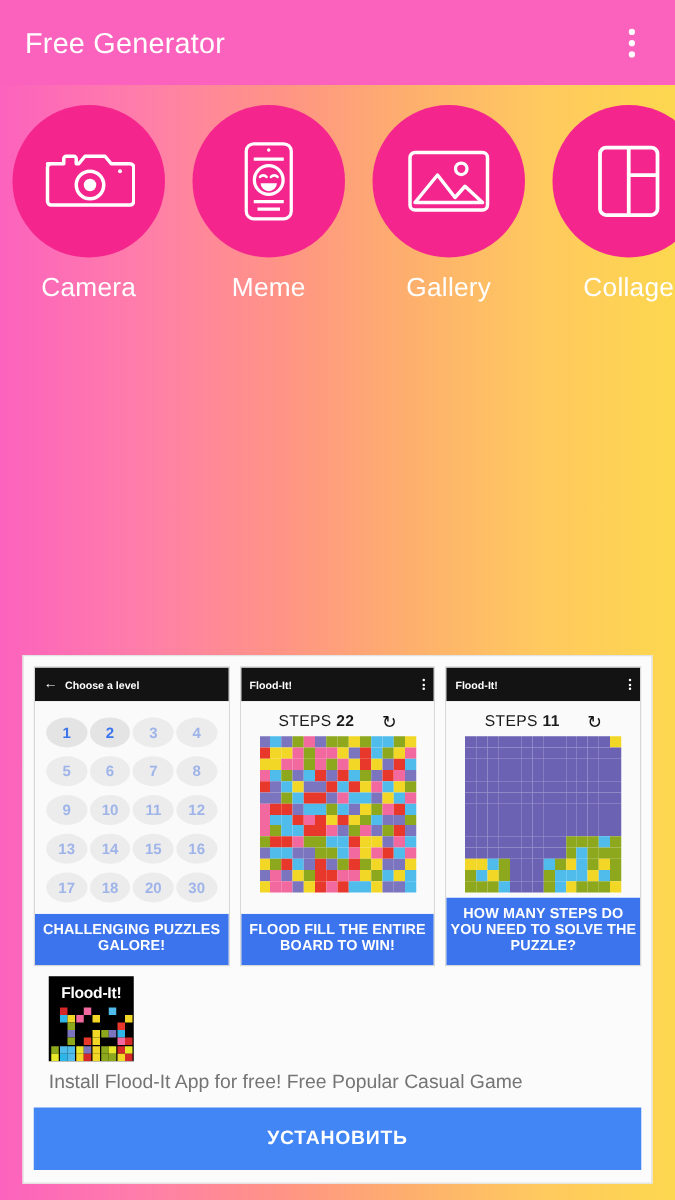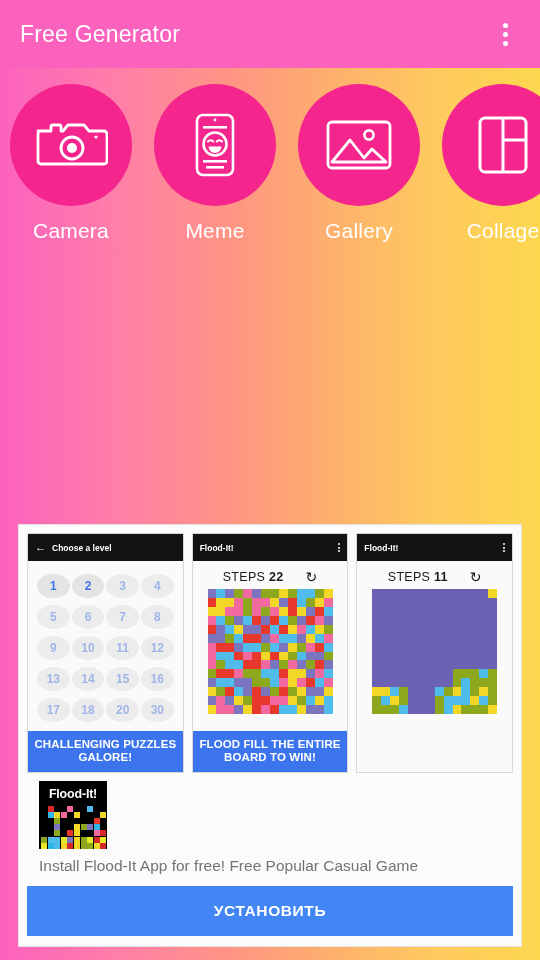--- a/index.html
+++ b/index.html
@@ -804,20 +804,21 @@
             <span style="background: rgb(107, 98, 180);"></span>
             <span style="background: rgb(141, 168, 28);"></span>
             <span style="background: rgb(79, 188, 236);"></span>
             <span style="background: rgb(242, 215, 39);"></span>
             <span style="background: rgb(141, 168, 28);"></span>
             <span style="background: rgb(141, 168, 28);"></span>
             <span style="background: rgb(141, 168, 28);"></span>
             <span style="background: rgb(242, 215, 39);"></span>
           </div>
       </div>
+      <div class="shot-caption">HOW MANY STEPS DO YOU NEED TO SOLVE THE PUZZLE?</div>
     </div>
 
   </div>
 
   <div class="ad-detail">
     <div class="ad-icon">
       <div class="ad-icon-label">Flood-It!</div>
       <div class="ad-icon-blocks" id="icon-blocks">
           <span style="left: 8.6px; top: 0.6px; background: rgb(214, 40, 40);"></span>
           <span style="left: 28.4px; top: 0.6px; background: rgb(242, 105, 159);"></span>

